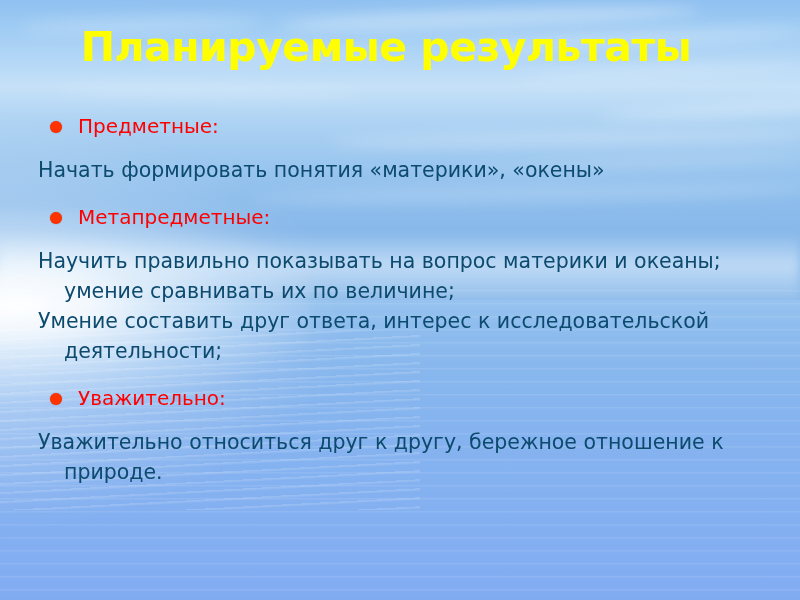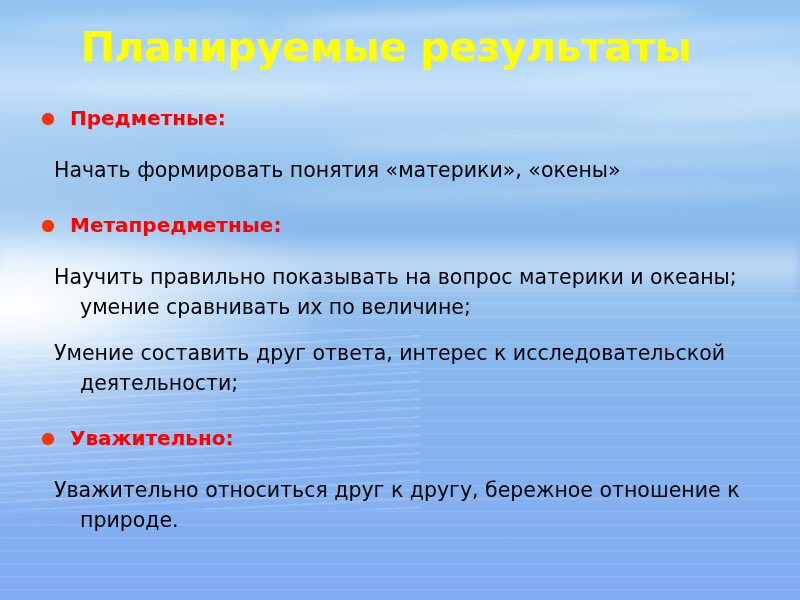--- a/index.html
+++ b/index.html
@@ -168,42 +168,42 @@
     left: 38px;
     top: 103px;
     width: 724px;
   }
 
   
   .bullet-row {
     position: relative;
     display: block;
     padding-left: 32px;
-    margin: 0;
+    margin: 8px;
     color: #ff0000;
-    font-weight: bold;
+    font-weight: normal;
     font-size: 20px;
     line-height: 30px;
     font-family: "DejaVu Sans", sans-serif;
   }
   .bullet-row .dot {
     position: absolute;
     left: 4px;
     top: 10px;
     width: 12px;
     height: 12px;
     border-radius: 50%;
     background: #ff3300;
     box-shadow: 0 0 1px rgba(120,20,0,.5);
   }
 
   
   .para {
-    margin: 16px;
-    color: #000000;
+    margin: 0;
+    color: #0c4a6e;
     font-size: 20.5px;
     line-height: 30px;
     font-family: "DejaVu Sans", sans-serif;
     padding-left: 26px;
     text-indent: -26px;
     max-width: 700px;
   }
 
   .sp-sm { height: 6px; }
   .sp-md { height: 9px; }

